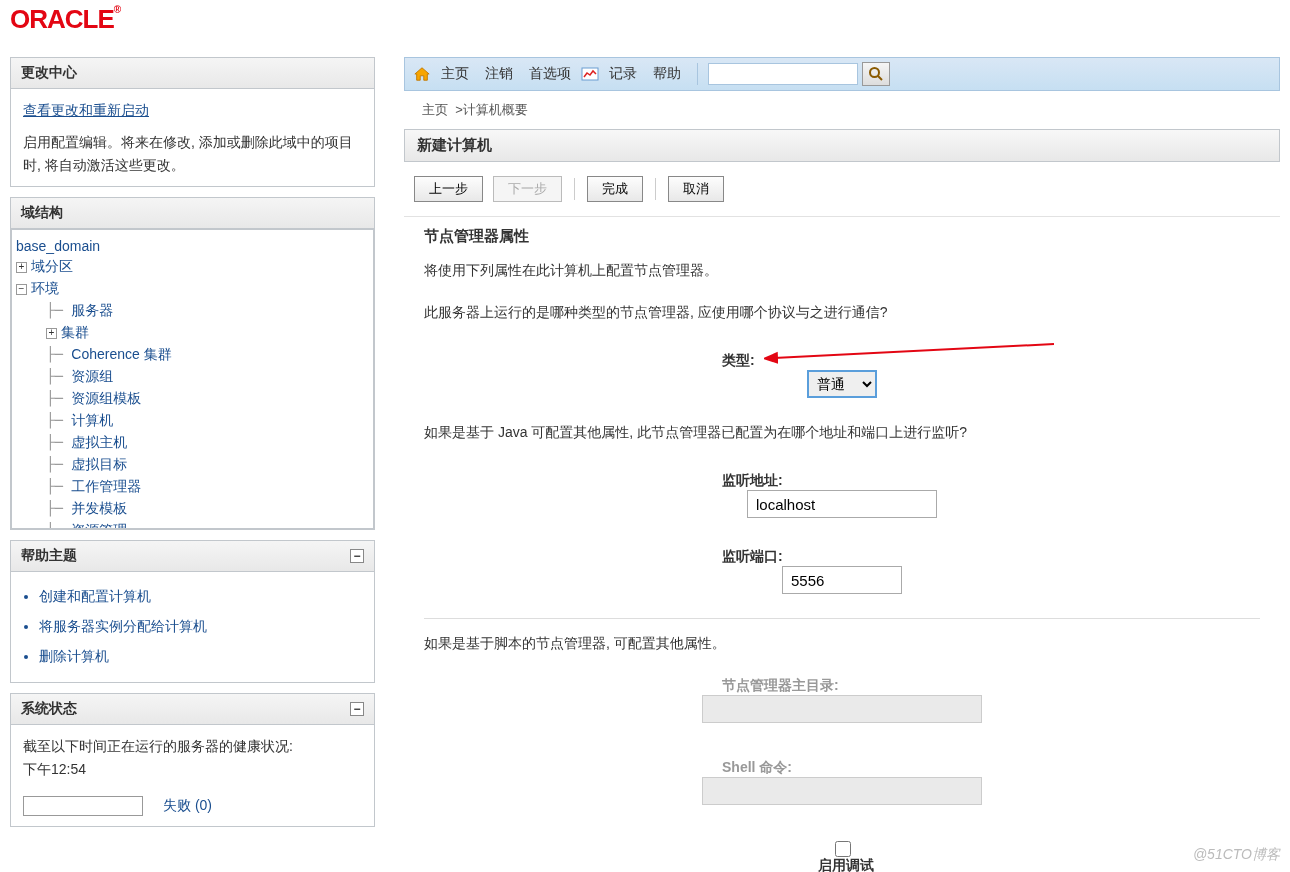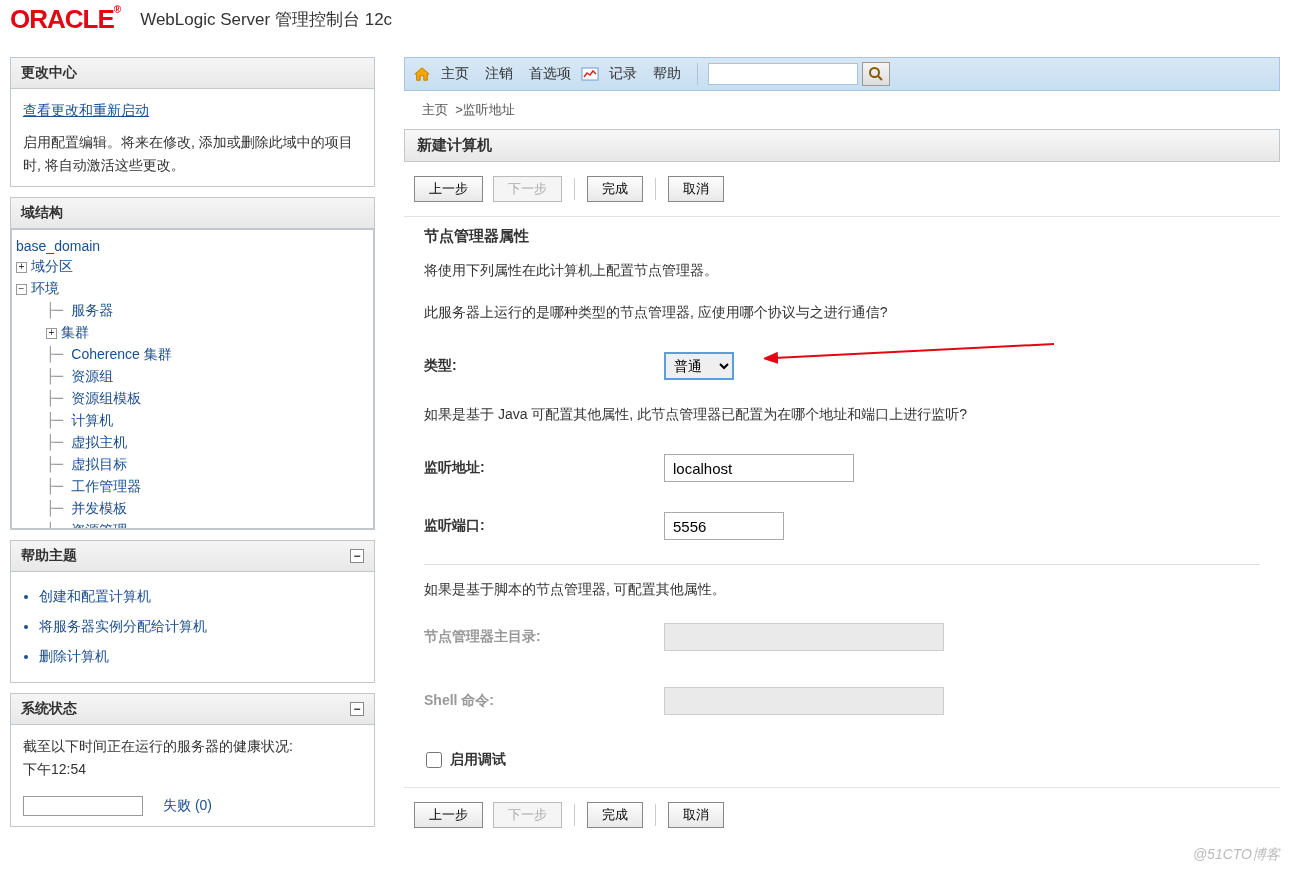--- a/index.html
+++ b/index.html
@@ -135,21 +135,21 @@
     color: #aaa; border-color: #bbb; cursor: default;
     background: #f5f5f5;
   }
   .vsep { width:1px; height:22px; background:#ccc; margin:0 2px;}
 
   .form-area { padding: 4px 20px; }
   .form-title { font-weight: bold; font-size: 15px; padding: 6px 0;}
   .form-desc { font-size: 14px; padding: 10px 0 18px 0; }
   .form-text { font-size: 14px; padding: 6px 0 20px 0; }
 
-  .form-row { display: flex; align-items: center; padding: 10px 0 20px 0; position: relative;}
+  .form-row { display: flex; align-items: center; padding: 10px 0 20px 0; position: relative; flex-direction: column;}
   .form-label { width: 240px; font-weight: bold; font-size: 14px; }
   .form-label.muted { color: #999;}
   .form-row select {
     padding: 2px 4px;
     font-size: 14px;
     border: 2px solid #5a9edb;
     outline: none;
     min-width: 70px;
     height: 28px;
   }
@@ -174,21 +174,20 @@
   .watermark {
     position: fixed; right: 10px; bottom: 8px;
     color: #bbb; font-size: 14px; font-style: italic;
   }
 </style>
 </head>
 <body>
 
 <div class="header">
   <span class="logo"><span>ORACLE</span><sup>®</sup></span>
-  <span class="header-title">WebLogic Server 管理控制台 12c</span>
 </div>
 
 <div class="container">
 
   <div class="left-col">
 
     <div class="panel">
       <div class="panel-header">更改中心</div>
       <div class="panel-body">
         <a class="link">查看更改和重新启动</a>
@@ -270,21 +269,21 @@
       <div class="search-btn">
         <svg width="16" height="16" viewBox="0 0 16 16">
             <circle cx="6.5" cy="6.5" r="4.5" fill="none" stroke="#8a5a00" stroke-width="2"></circle>
             <line x1="10" y1="10" x2="14" y2="14" stroke="#8a5a00" stroke-width="2"></line>
           </svg>
       </div>
     </div>
 
     <div class="breadcrumbs">
       <span>主页</span>
-      &nbsp;&gt;<span>监听地址</span>
+      &nbsp;&gt;<span>计算机概要</span>
     </div>
 
     <div class="section-header">新建计算机</div>
 
     <div class="button-row" style="padding-left:10px;">
       <button class="btn">上一步</button>
       <button class="btn" disabled="">下一步</button>
       <div class="vsep"></div>
       <button class="btn">完成</button>
       <div class="vsep"></div>

